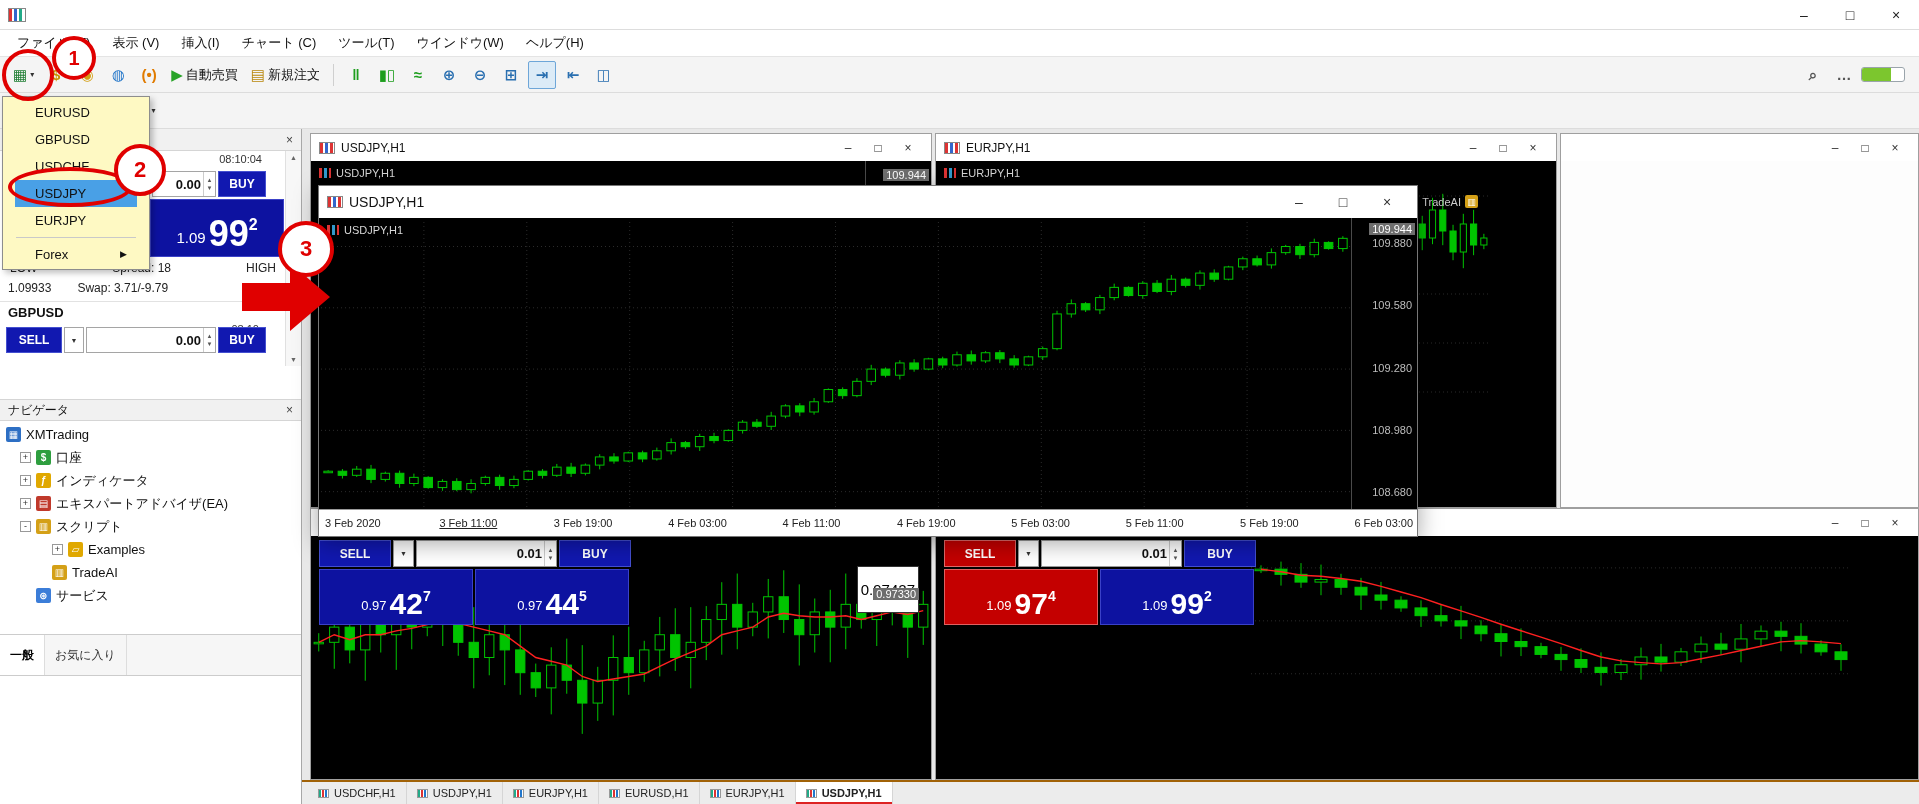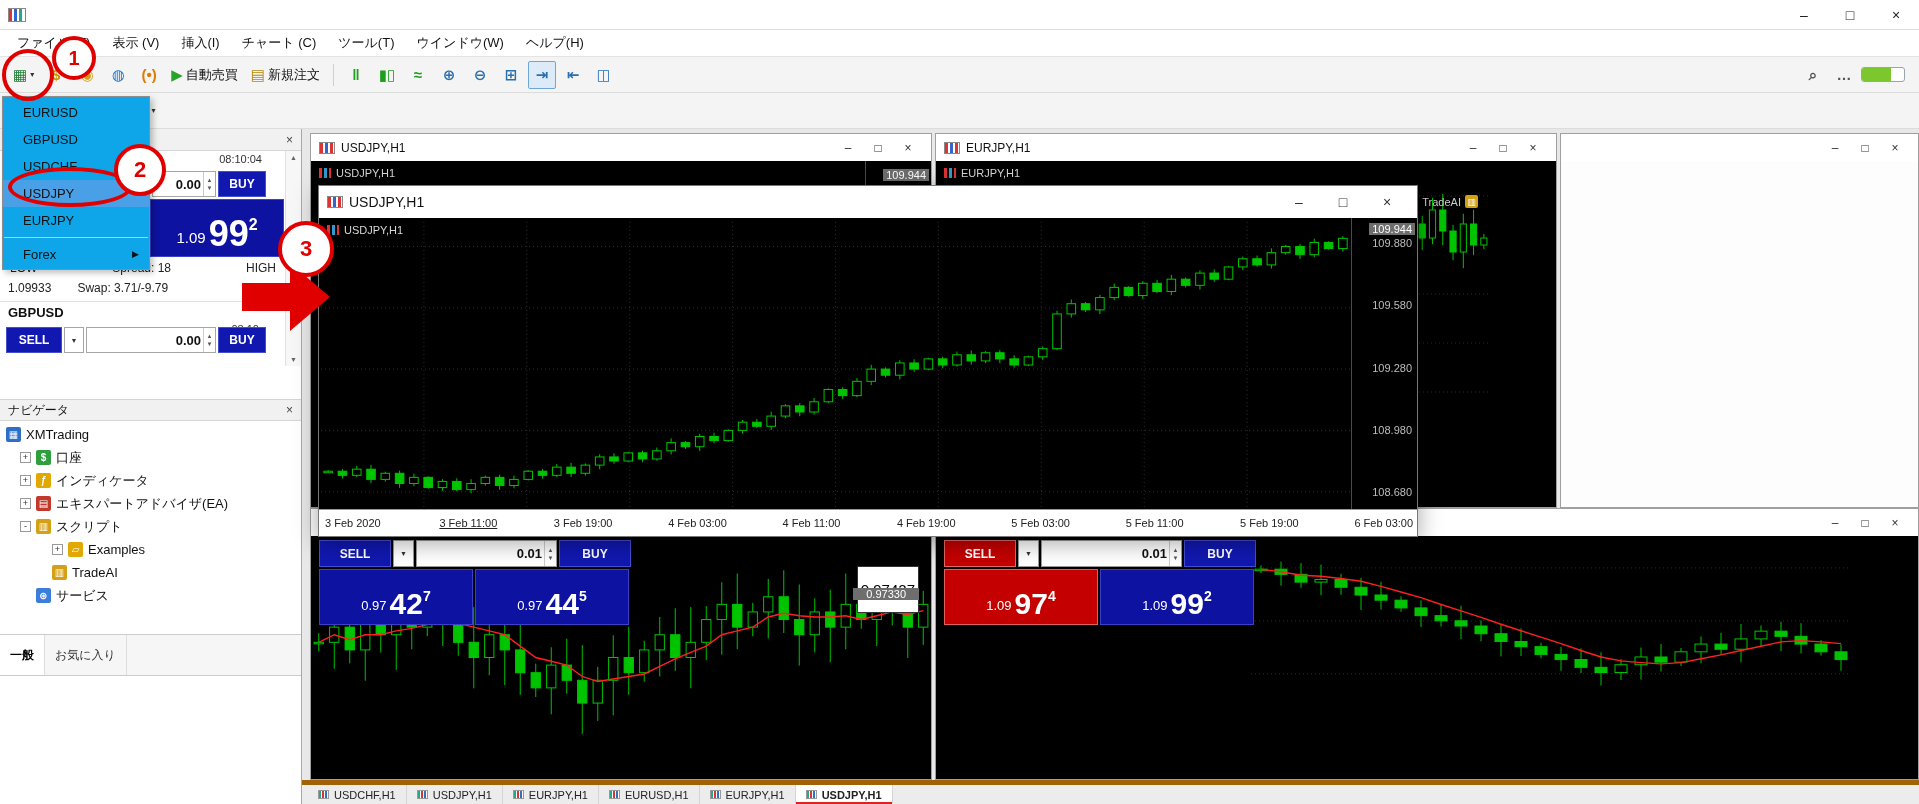--- a/index.html
+++ b/index.html
@@ -101,30 +101,30 @@
 .tw-combo{width:21px;background:#fff;border:1px solid #999;display:flex;align-items:center;justify-content:center;font-size:7px;color:#333}
 .tw-lot{flex:1;background:#fff;border:1px solid #999;display:flex}
 .tw-big{display:flex;gap:2px;margin-top:2px}
 .big-btn{width:154px;height:56px;display:flex;align-items:flex-end;justify-content:center;padding-bottom:8px;color:#fff}
 .bb-blue{background:#0d12a0;border:1px solid #3a41c8}
 .bb-red{background:#c40000;border:1px solid #e06060}
 .bb-pfx{font-size:13px;margin:0 3px 3px 0}
 .bb-big{font-size:30px;font-weight:bold;line-height:.85}
 .bb-sup{font-size:14px;font-weight:bold;margin-bottom:12px}
 .ctag1{position:absolute;right:12px;top:30px;background:#fff;border:1px solid #333;color:#000;font-size:15px;padding:14px 3px;z-index:6}
-.ctag2{position:absolute;right:12px;top:52px;background:#6e6e6e;color:#fff;font-size:11px;padding:0 13px;z-index:6}
-
-
-.bottom-tabs{position:absolute;left:302px;right:0;top:780px;height:24px;background:#ececec;border-top:5px solid #a16207;display:flex;align-items:stretch;padding-left:6px;z-index:25}
+.ctag2{position:absolute;right:12px;top:52px;background:#6e6e6e;color:#fff;font-size:11px;padding:0 3px;z-index:6}
+
+
+.bottom-tabs{position:absolute;left:302px;right:0;top:780px;height:24px;background:#ececec;border-top:2px solid #a16207;display:flex;align-items:stretch;padding-left:6px;z-index:25}
 .btab{display:flex;align-items:center;gap:5px;padding:0 10px;font-size:11px;color:#222;border-right:1px solid #d5d5d5;background:#ececec}
 .bico{width:11px;height:9px;background:linear-gradient(90deg,#2a8 0 2px,#fff 2px 3px,#d33 3px 5px,#fff 5px 6px,#27c 6px 8px,#fff 8px);border:1px solid #999;flex:none}
 .btab.active{background:#fff;font-weight:bold;box-shadow:inset 0 -2px 0 #d22}
 
 
-.dropdown{position:absolute;left:2px;top:96px;width:148px;background:#0ea5e9;border:1px solid #8d8d8d;box-shadow:3px 3px 6px rgba(0,0,0,.25);z-index:60;padding:2px 0}
+.dropdown{position:absolute;left:2px;top:96px;width:148px;background:#fef9c3;border:1px solid #8d8d8d;box-shadow:3px 3px 6px rgba(0,0,0,.25);z-index:60;padding:2px 12px}
 .dd-item{height:27px;display:flex;align-items:center;padding-left:20px;font-size:13px;color:#111}
 .dd-item.active{background:#49a0e6}
 .dd-sep{border-top:1px solid #c9c9c9;margin:3px 1px}
 .dd-more{height:26px;display:flex;align-items:center;padding:0 10px 0 20px;font-size:13px}
 .dd-more .arr{margin-left:auto;font-size:9px}
 
 
 .anno-ellipse{position:absolute;border:4px solid #e00000;border-radius:50%;z-index:100}
 #el1{left:2px;top:49px;width:52px;height:52px}
 #el2{left:8px;top:167px;width:124px;height:40px}

